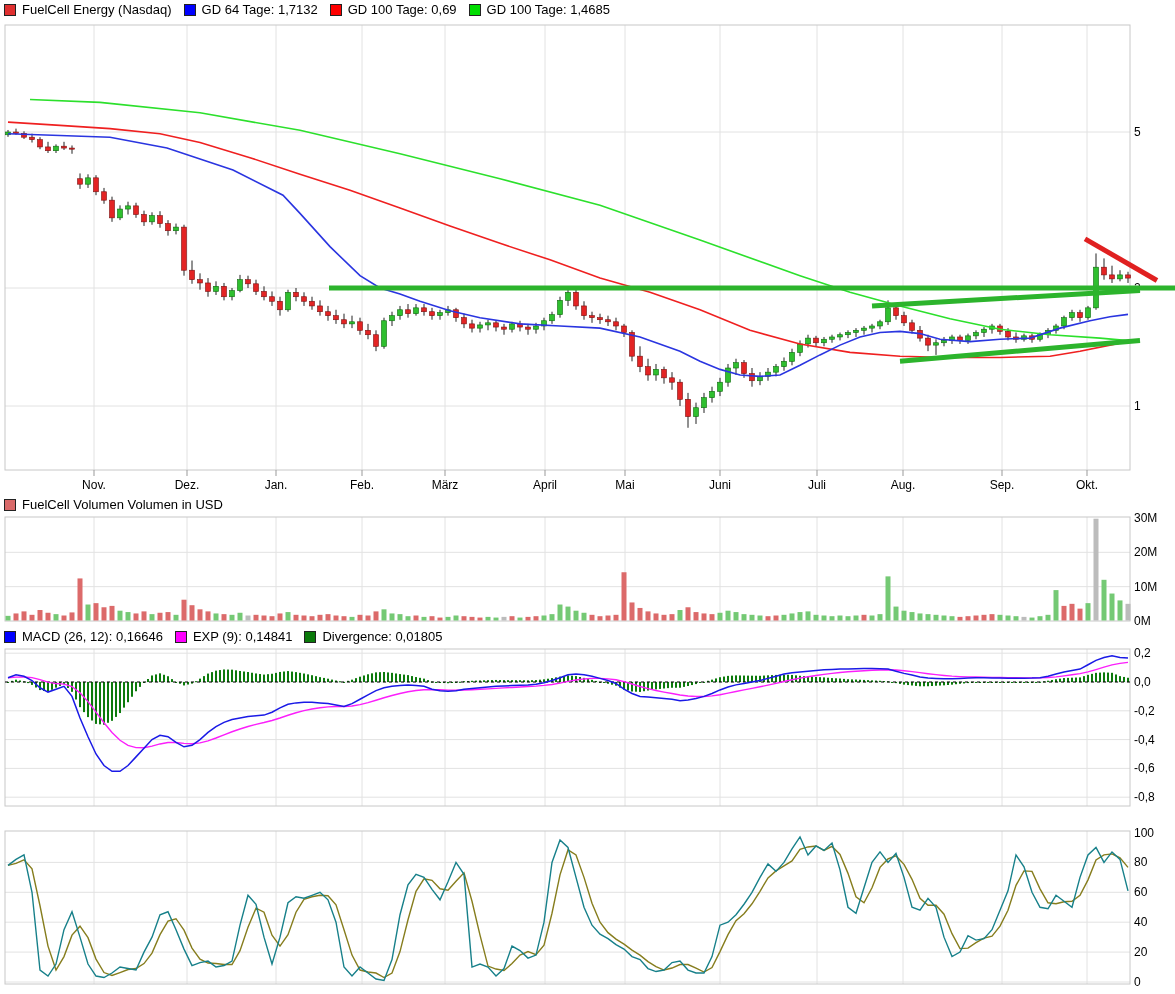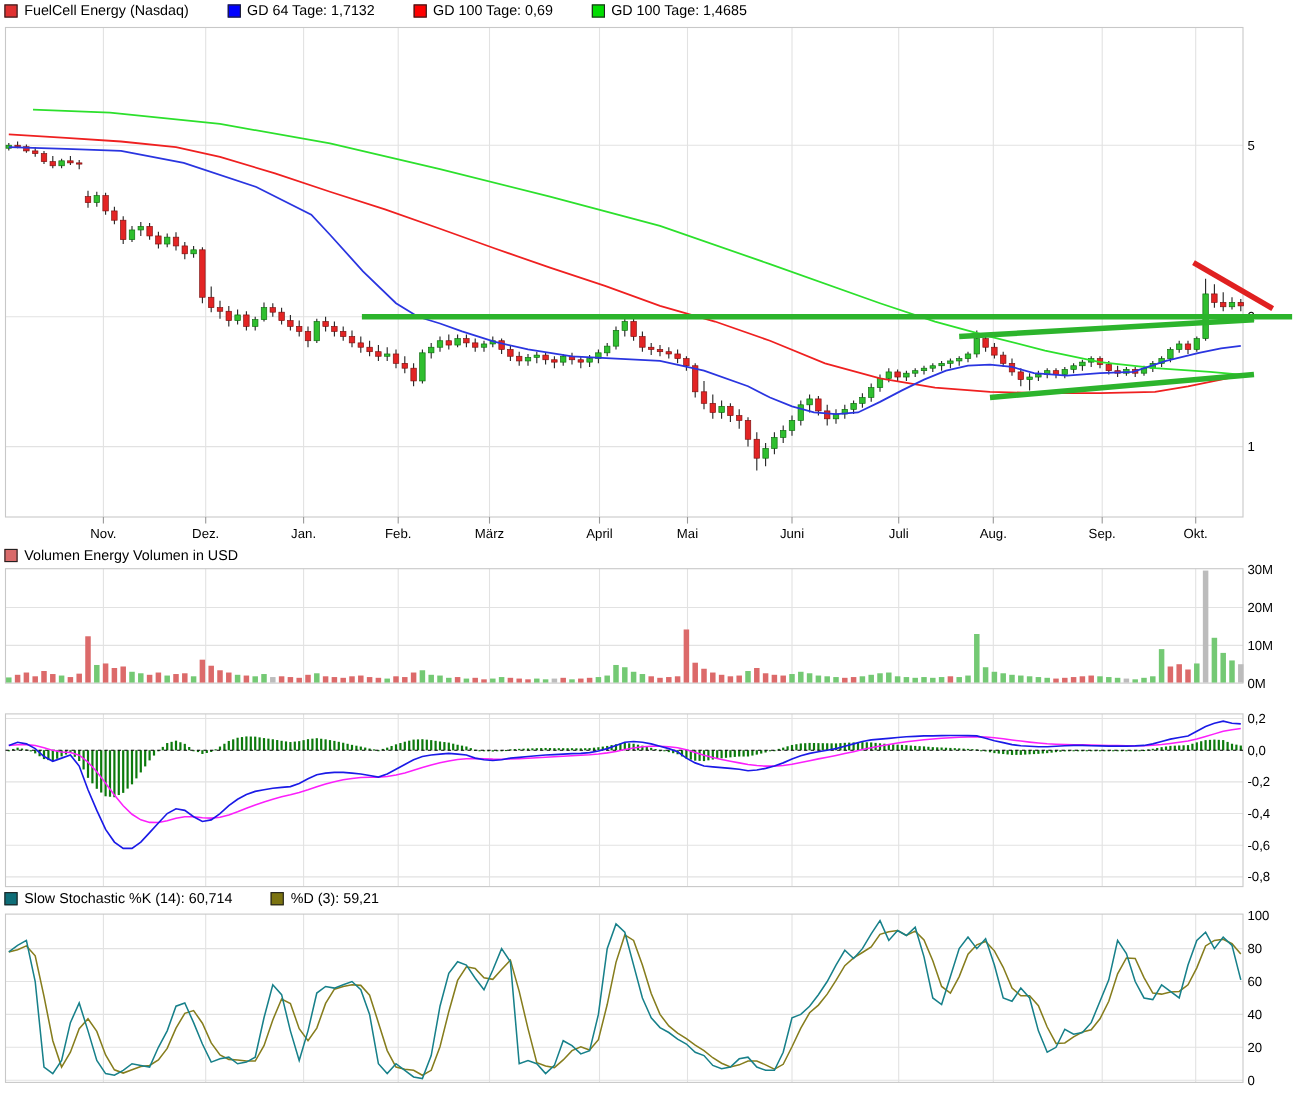--- a/index.html
+++ b/index.html
@@ -1,19 +1,19 @@
 <!DOCTYPE html>
 <html><head>
 <meta charset="utf-8">
 <style>
   html,body{margin:0;padding:0;background:#fff;}
   #page{position:relative;width:1175px;height:994px;background:#fff;
         font-family:"Liberation Sans", sans-serif;color:#000;overflow:hidden;}
   svg{position:absolute;left:0;top:0;}
-  .legend-row{position:absolute;left:4px;display:flex;align-items:center;gap:35px;
+  .legend-row{position:absolute;left:4px;display:flex;align-items:center;gap:12px;
               font-size:13px;white-space:nowrap;}
   .li{display:flex;align-items:center;gap:6px;}
   .sq{width:12px;height:12px;border:1px solid #222;display:inline-block;box-sizing:border-box;}
 </style>
 </head>
 <body>
 <div id="page">
 
 <svg id="cv" width="1175" height="994">
       <g>
@@ -878,29 +878,33 @@
       </span>
   <span class="li">
         <span class="sq" style="background: rgb(0, 221, 0);"></span>
         <span>GD 100 Tage: 1,4685</span>
       </span>
 </div>
 
 <div class="legend-row" style="top:497px">
   <span class="li">
         <span class="sq" style="background: rgb(217, 106, 106);"></span>
-        <span>Volumen Energy Volumen in USD</span>
+        <span>FuelCell Volumen Volumen in USD</span>
+      </span>
+</div>
+
+<div class="legend-row" style="top:629px">
+  <span class="li">
+        <span class="sq" style="background: rgb(0, 0, 255);"></span>
+        <span>MACD (26, 12): 0,16646</span>
+      </span>
+  <span class="li">
+        <span class="sq" style="background: rgb(255, 0, 255);"></span>
+        <span>EXP (9): 0,14841</span>
+      </span>
+  <span class="li">
+        <span class="sq" style="background: rgb(10, 122, 10);"></span>
+        <span>Divergence: 0,01805</span>
       </span>
 </div>
 
 
-<div class="legend-row" style="top:809px">
-  <span class="li">
-        <span class="sq" style="background: rgb(14, 110, 120);"></span>
-        <span>Slow Stochastic %K (14): 60,714</span>
-      </span>
-  <span class="li">
-        <span class="sq" style="background: rgb(124, 116, 16);"></span>
-        <span>%D (3): 59,21</span>
-      </span>
-</div>
-
 </div>
 
 </body></html>

